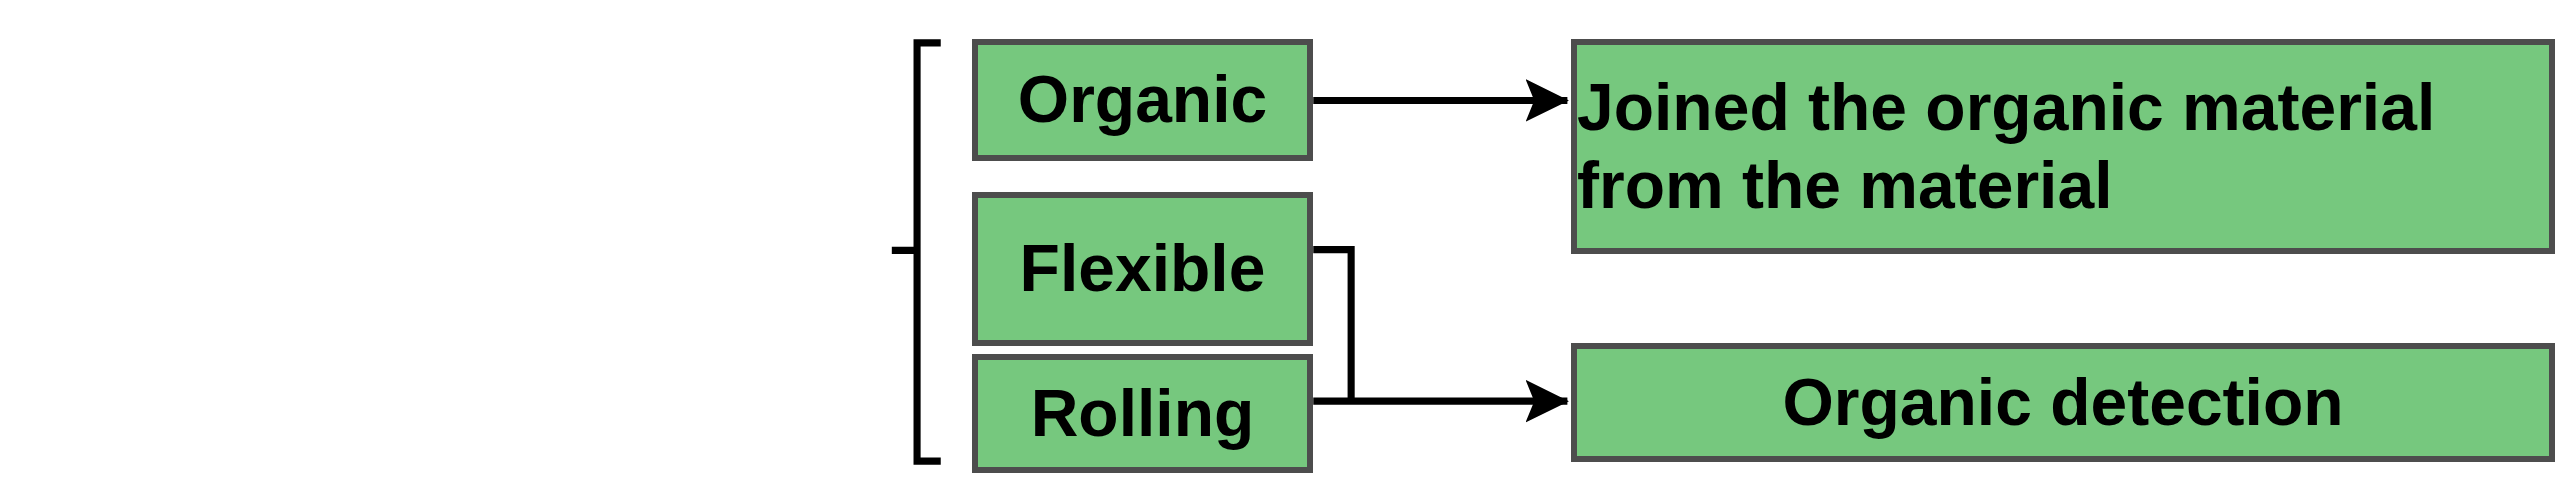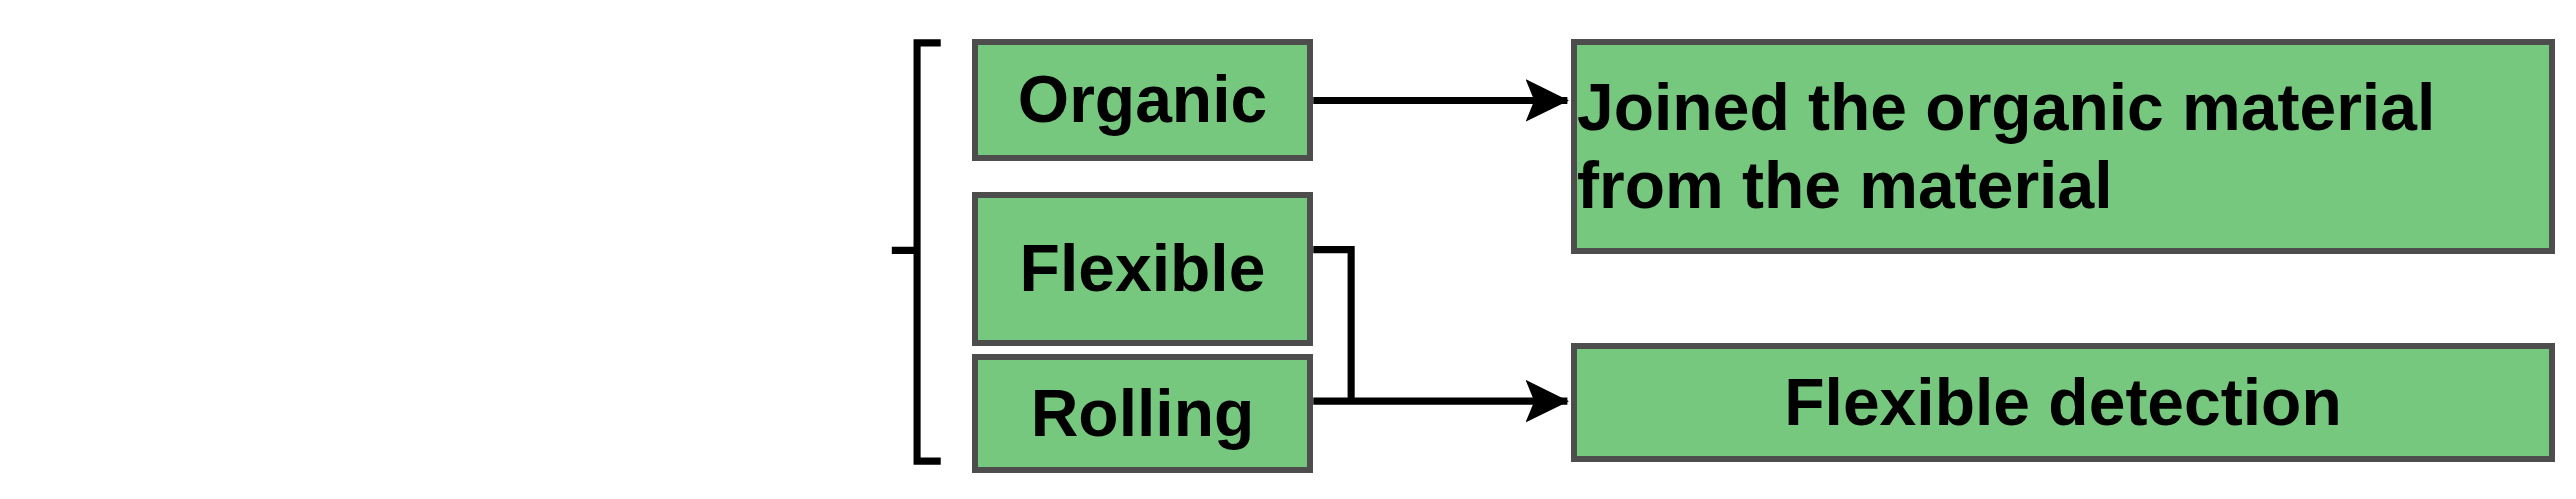--- a/index.html
+++ b/index.html
@@ -81,17 +81,17 @@
 
   <div class="node" id="rolling-box">
     <span>Rolling</span>
   </div>
 
   <div class="node" id="outcome1-box">
     <span>Joined the organic material from the material</span>
   </div>
 
   <div class="node" id="outcome2-box">
-    <span>Flexible detection</span>
+    <span>Organic detection</span>
   </div>
 
 </div>
 
 
 </body></html>

